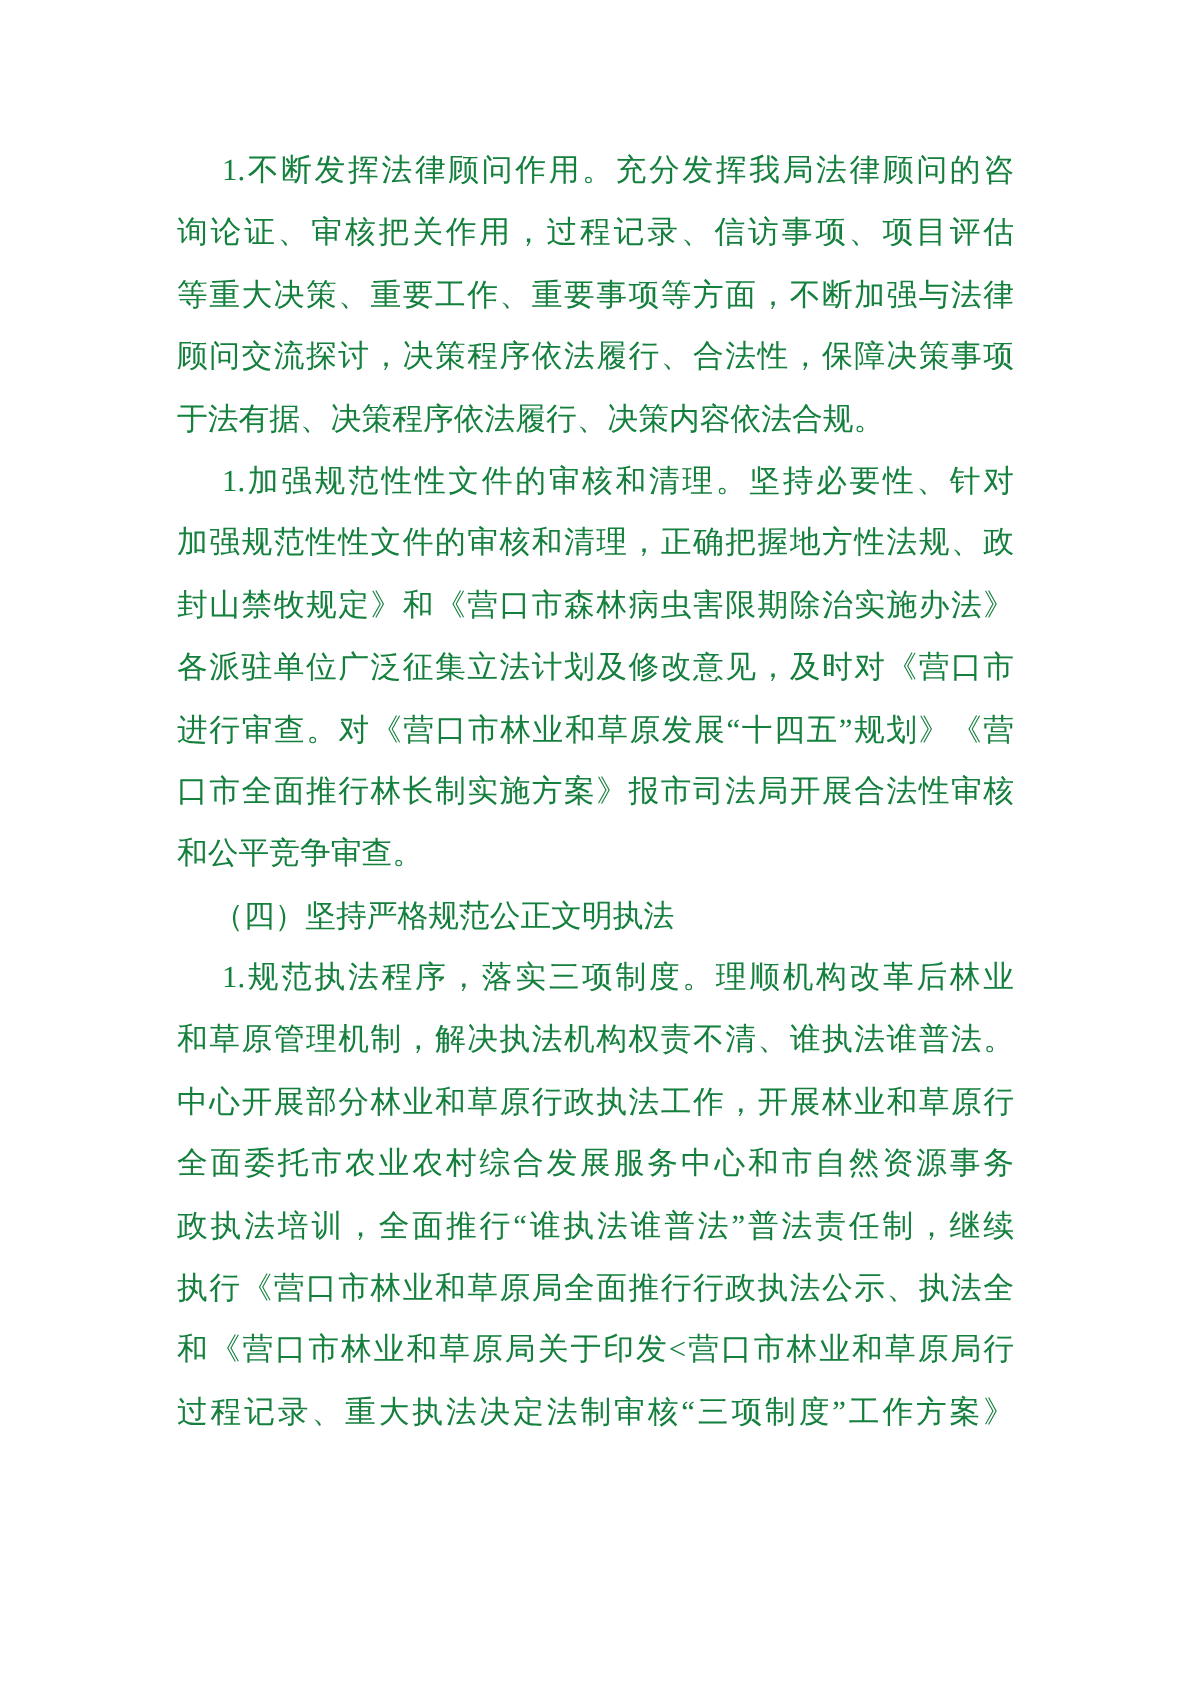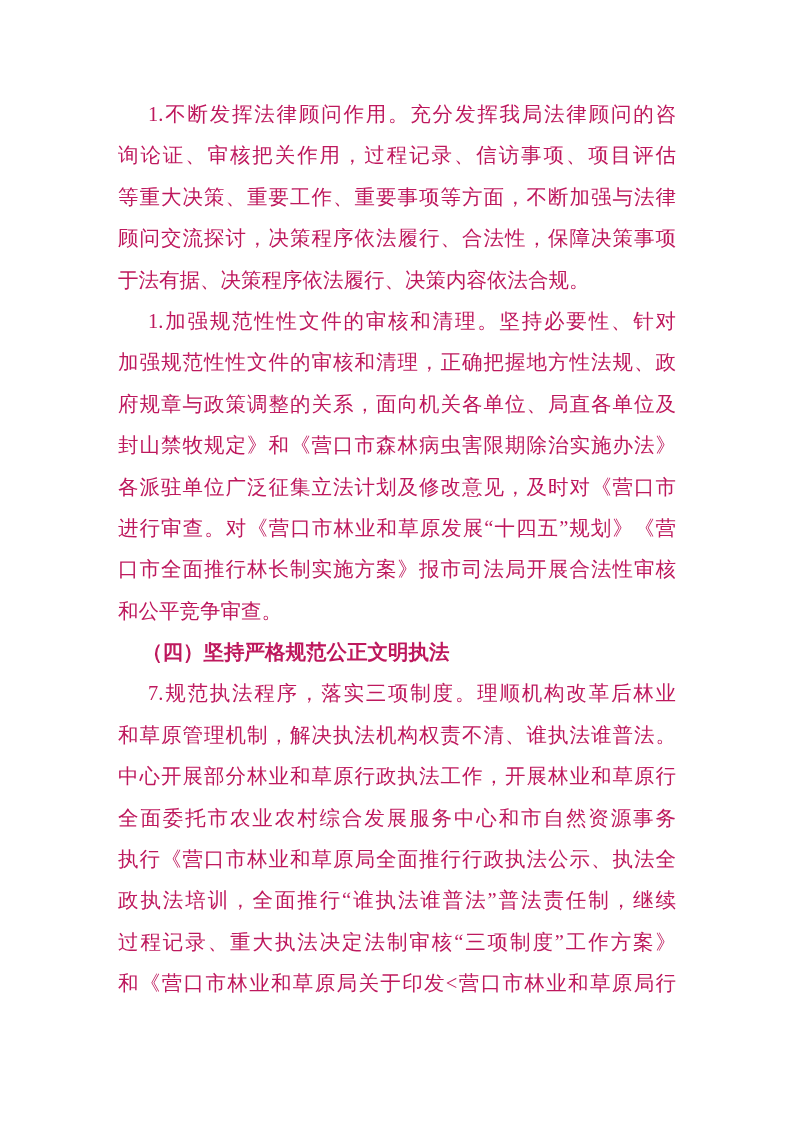--- a/index.html
+++ b/index.html
@@ -41,55 +41,54 @@
     text-align-last: justify;
   }
   .line.last {
     text-align: center;
     text-align-last: left;
   }
   .line.first {
     text-indent: 30px;
   }
   .para.heading .line {
-    font-weight: bold;
+    font-weight: normal;
     text-indent: 24px;
     text-align: right;
     text-align-last: left;
   }
 </style>
 </head>
 <body style="background: rgb(255, 255, 255);">
 
 <div class="page">
-  <div class="text-block" style="color: #be185d;">
+  <div class="text-block" style="color: #15803d;">
       <div class="para paragraph">
         <div class="line first full">1.不断发挥法律顾问作用。充分发挥我局法律顾问的咨</div>
         <div class="line full">询论证、审核把关作用，过程记录、信访事项、项目评估</div>
         <div class="line full">等重大决策、重要工作、重要事项等方面，不断加强与法律</div>
         <div class="line full">顾问交流探讨，决策程序依法履行、合法性，保障决策事项</div>
         <div class="line last">于法有据、决策程序依法履行、决策内容依法合规。</div>
       </div>
       <div class="para paragraph">
         <div class="line first full">1.加强规范性性文件的审核和清理。坚持必要性、针对</div>
         <div class="line full">加强规范性性文件的审核和清理，正确把握地方性法规、政</div>
-        <div class="line full">府规章与政策调整的关系，面向机关各单位、局直各单位及</div>
         <div class="line full">封山禁牧规定》和《营口市森林病虫害限期除治实施办法》</div>
         <div class="line full">各派驻单位广泛征集立法计划及修改意见，及时对《营口市</div>
         <div class="line full">进行审查。对《营口市林业和草原发展“十四五”规划》《营</div>
         <div class="line full">口市全面推行林长制实施方案》报市司法局开展合法性审核</div>
         <div class="line last">和公平竞争审查。</div>
       </div>
       <div class="para heading">
         <div class="line first last">（四）坚持严格规范公正文明执法</div>
       </div>
       <div class="para paragraph">
-        <div class="line first full">7.规范执法程序，落实三项制度。理顺机构改革后林业</div>
+        <div class="line first full">1.规范执法程序，落实三项制度。理顺机构改革后林业</div>
         <div class="line full">和草原管理机制，解决执法机构权责不清、谁执法谁普法。</div>
         <div class="line full">中心开展部分林业和草原行政执法工作，开展林业和草原行</div>
         <div class="line full">全面委托市农业农村综合发展服务中心和市自然资源事务</div>
+        <div class="line full">政执法培训，全面推行“谁执法谁普法”普法责任制，继续</div>
         <div class="line full">执行《营口市林业和草原局全面推行行政执法公示、执法全</div>
-        <div class="line full">政执法培训，全面推行“谁执法谁普法”普法责任制，继续</div>
+        <div class="line full">和《营口市林业和草原局关于印发&lt;营口市林业和草原局行</div>
         <div class="line full">过程记录、重大执法决定法制审核“三项制度”工作方案》</div>
-        <div class="line full">和《营口市林业和草原局关于印发&lt;营口市林业和草原局行</div>
       </div>
     </div>
 </div>
 
 </body></html>

